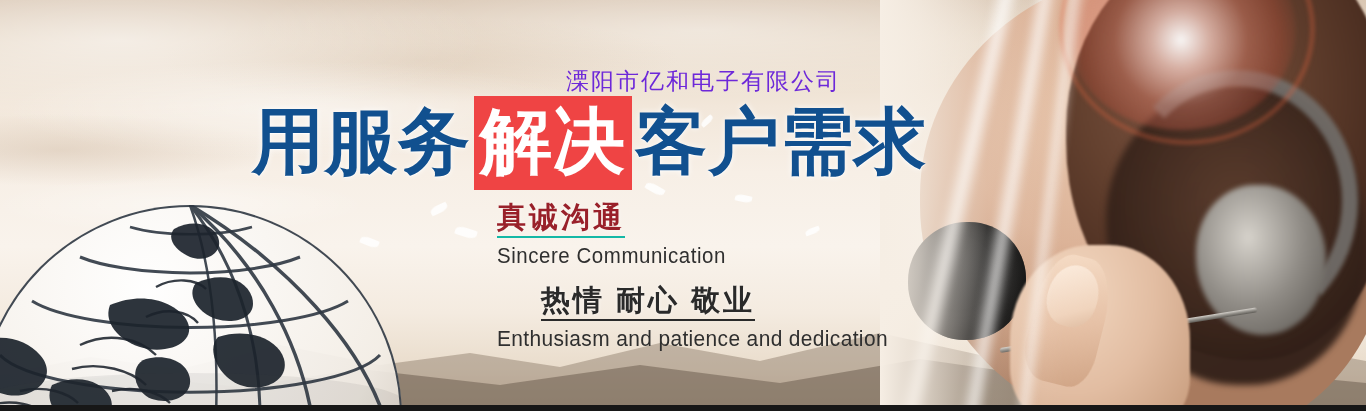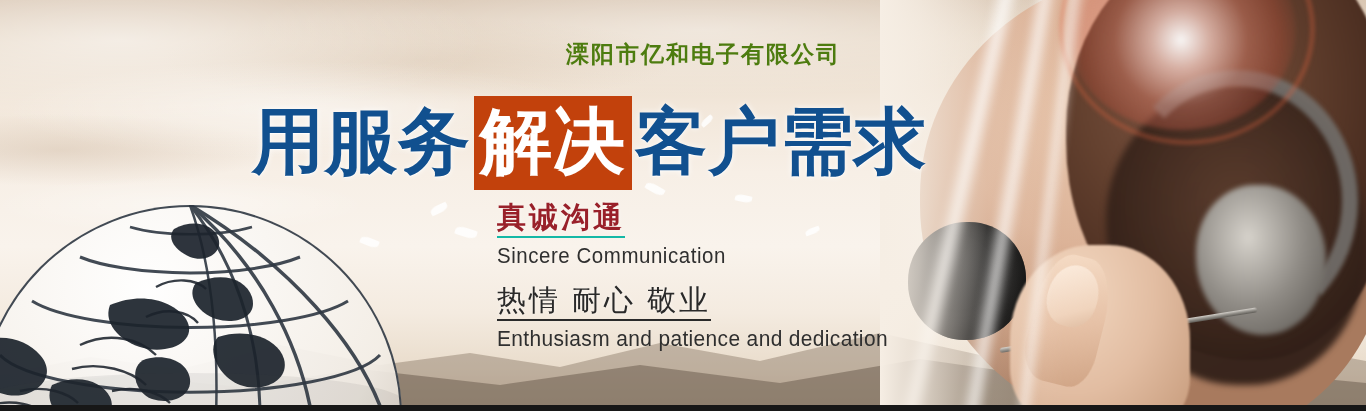--- a/index.html
+++ b/index.html
@@ -209,42 +209,42 @@
     position: absolute;
     background: rgba(255,255,255,0.85);
     border-radius: 50% 10% 50% 10%;
     filter: blur(0.4px);
   }
 
   
   .company-name {
     position: absolute;
     left: 566px;
-    top: 39px;
+    top: 66px;
     font-size: 23px;
     letter-spacing: 2px;
-    color: #4d7c0f;
+    color: #6d28d9;
     white-space: nowrap;
-    font-weight: 700;
+    font-weight: 400;
   }
   .headline {
     position: absolute;
     left: 252px;
     top: 96px;
     white-space: nowrap;
     font-size: 72px;
     line-height: 86px;
     font-weight: bold;
     color: #11508f;
     letter-spacing: 1px;
     text-shadow: 0 0 6px rgba(255,255,255,0.85), 0 1px 0 rgba(255,255,255,0.7);
   }
   .headline .hl-box {
     display: inline-block;
-    background: #c2410c;
+    background: #ef4444;
     color: #ffffff;
     padding: 2px 6px 6px 6px;
     margin: 0 3px;
     text-shadow: none;
     vertical-align: baseline;
   }
 
   .sub-block {
     position: absolute;
     left: 497px;
@@ -266,29 +266,30 @@
     color: #2f2f2f;
     letter-spacing: 0.6px;
     margin-top: 5px;
     line-height: 26px;
     white-space: nowrap;
     transform: scaleX(0.93);
     transform-origin: left center;
   }
   .slogan-cn-2 {
     font-size: 29px;
-    font-weight: 400;
+    font-weight: 700;
     color: #2a2a2a;
     letter-spacing: 3px;
     border-bottom: 2px solid #2a2a2a;
     display: inline-block;
     padding-bottom: 2px;
     margin-top: 14px;
     line-height: 34px;
     text-shadow: 0 0 4px rgba(255,255,255,0.6);
+    margin-left: 44px;
   }
   .slogan-en-2 {
     font-size: 22px;
     color: #2f2f2f;
     letter-spacing: 0.4px;
     margin-top: 5px;
     line-height: 26px;
     white-space: nowrap;
     transform: scaleX(0.95);
     transform-origin: left center;

